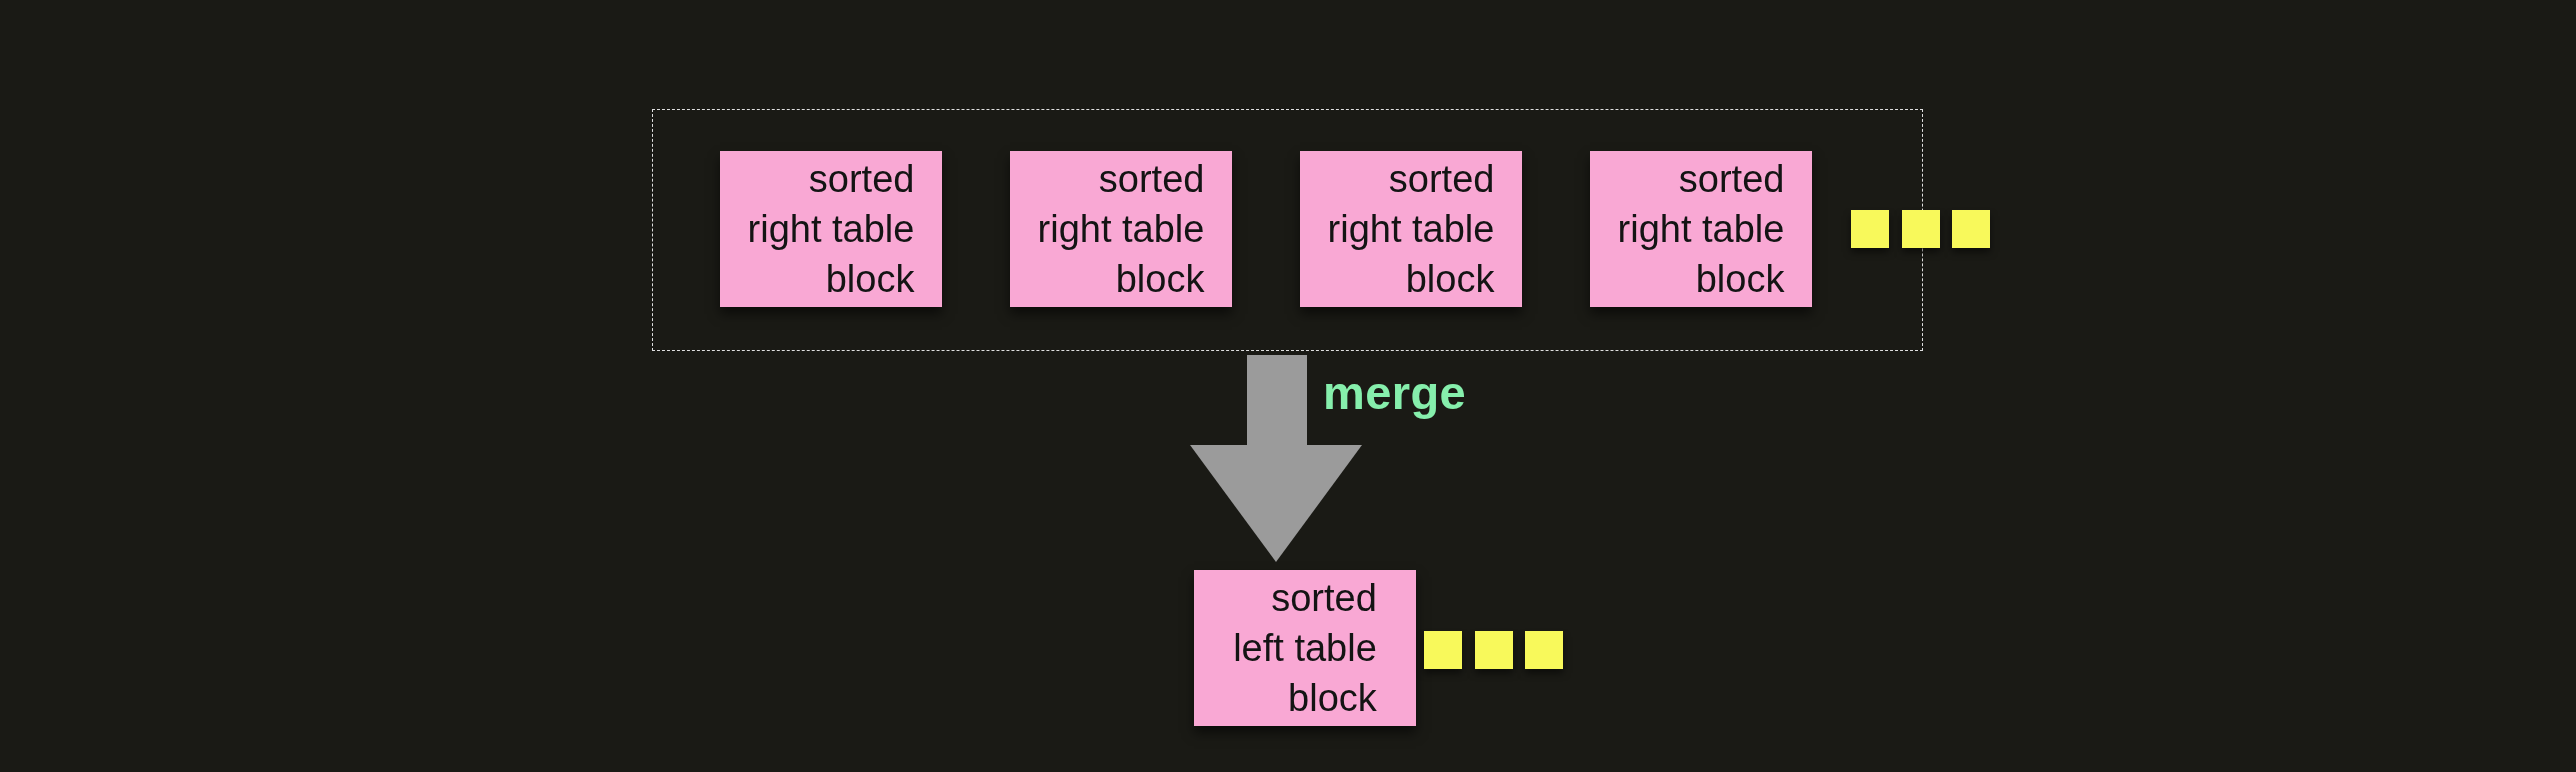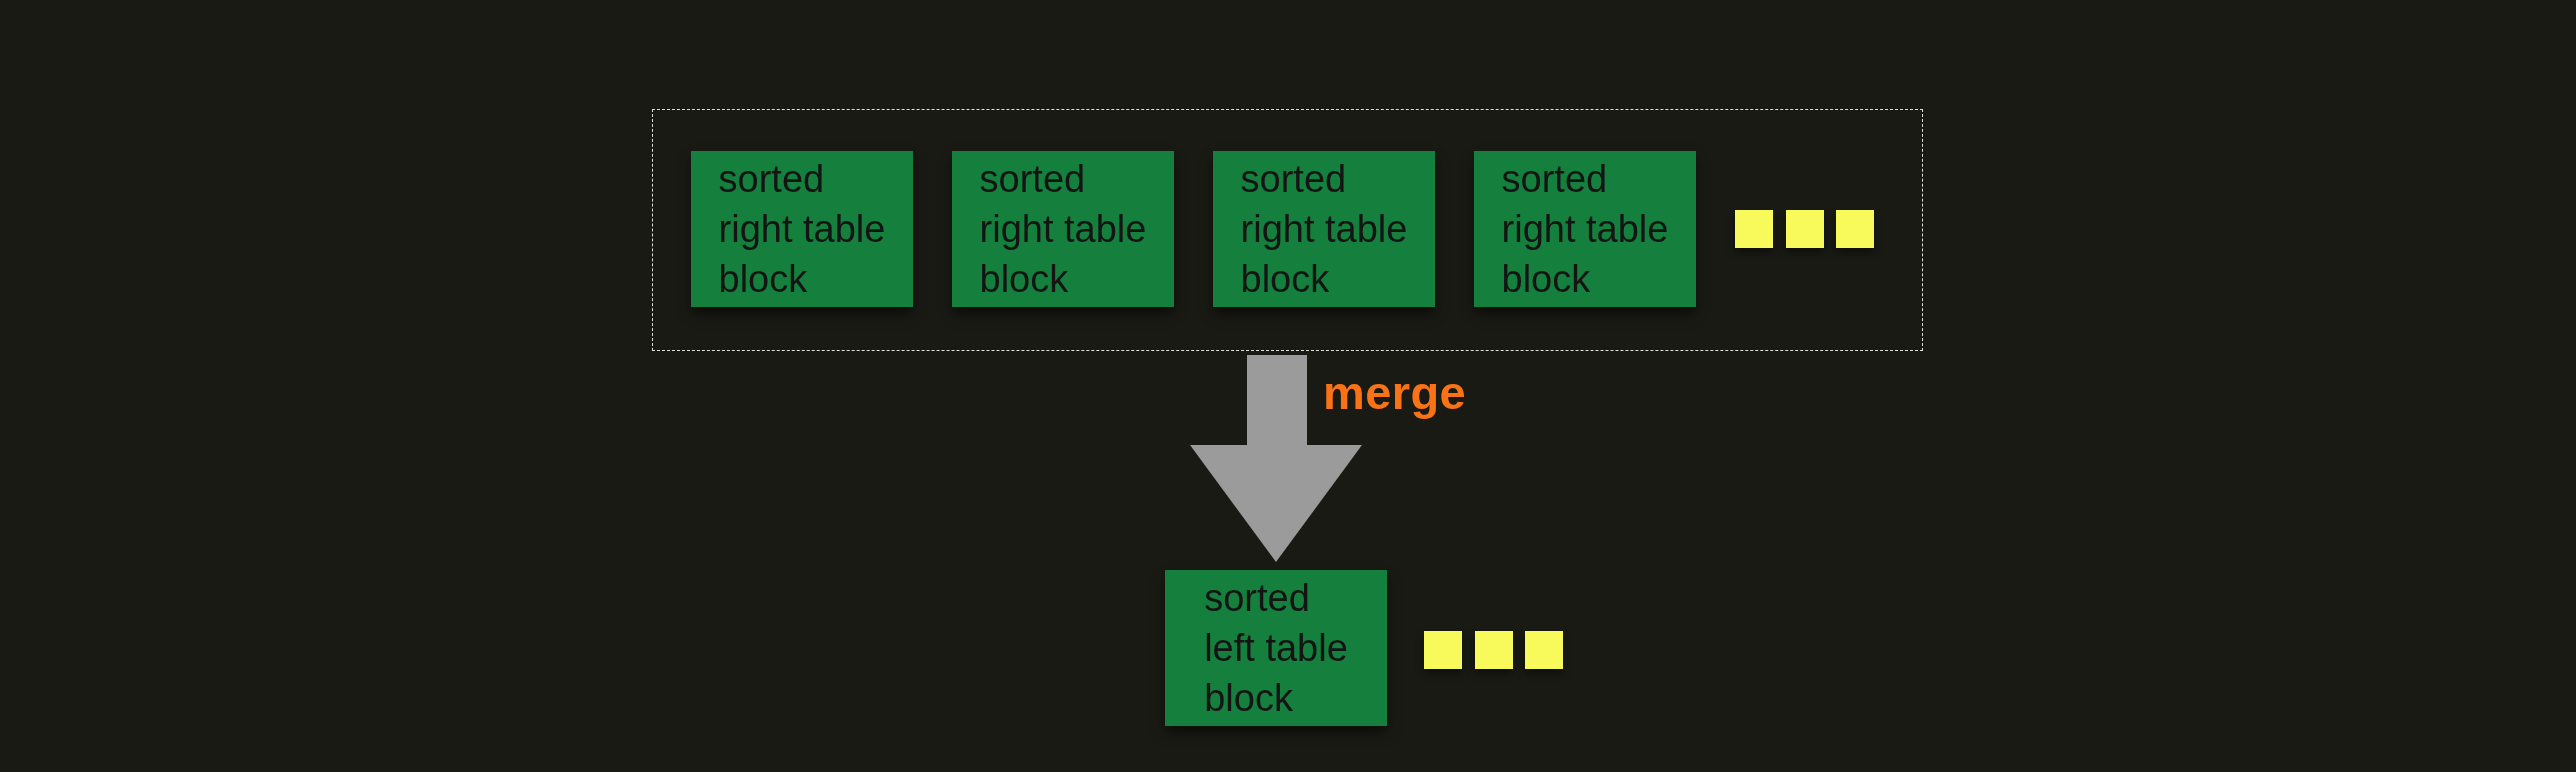--- a/index.html
+++ b/index.html
@@ -47,30 +47,31 @@
     display: flex;
     align-items: center;
     gap: 39px;
   }
 
   
   .block {
     flex: none;
     width: 222px;
     height: 156px;
-    background: #15803d;
+    background: #f9a8d4;
     color: #141414;
     display: flex;
     align-items: center;
     justify-content: center;
-    text-align: left;
+    text-align: right;
     font-size: 38px;
     line-height: 50px;
     white-space: pre-line;
     box-shadow: 0 7px 11px rgba(0, 0, 0, 0.55);
+    margin-left: 29px;
   }
 
   
   .squares {
     display: flex;
     gap: 12.6px;
     align-items: center;
   }
   .square {
     width: 38px;
@@ -97,21 +98,21 @@
     border-left: 86px solid transparent;
     border-right: 86px solid transparent;
     border-top: 117px solid #9b9b9b;
   }
   .merge-label {
     position: absolute;
     left: 1323px;
     top: 365px;
     font-size: 47px;
     font-weight: bold;
-    color: #f97316;
+    color: #86efac;
     letter-spacing: 0.4px;
   }
 
   
   .result-block {
     position: absolute;
     left: 1165px;
     top: 570px;
   }
   .result-squares {

